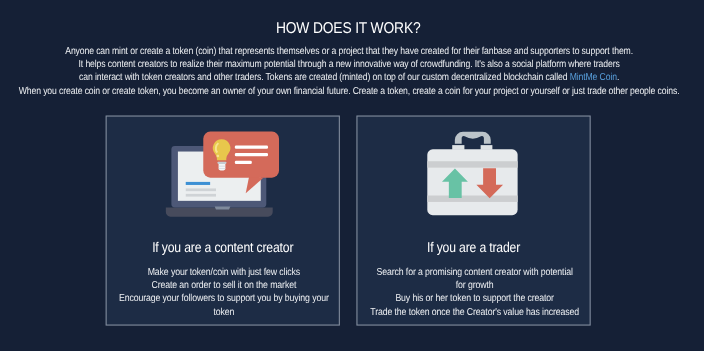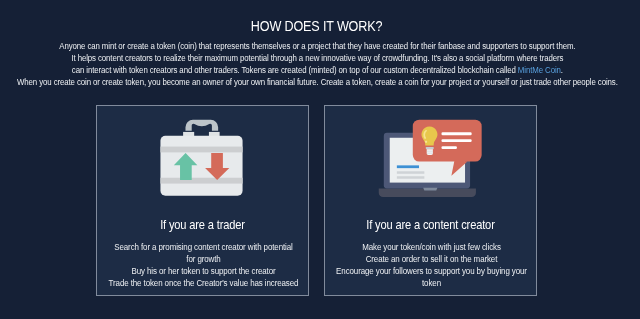--- a/index.html
+++ b/index.html
@@ -61,46 +61,20 @@
     <div>It helps content creators to realize their maximum potential through a new innovative way of crowdfunding. It's also a social platform where traders</div>
     <div><span>can interact with token creators and other traders. Tokens are created (minted) on top of our custom decentralized blockchain called </span><a href="#">MintMe Coin</a><span>.</span></div>
     <div>When you create coin or create token, you become an owner of your own financial future. Create a token, create a coin for your project or yourself or just trade other people coins.</div>
   </div>
 
   <div class="cards">
 
     <div class="card">
       <svg class="icon-wrap" viewBox="0 0 213 191">
 
-        <path d="M96.8 14.0 h18.0 a7.5 7.5 0 0 1 7.5 7.5 v3.4 h-6.3 v-5.3 a1.75 1.75 0 0 0 -2.7 -1.45 q-3.7 2.25 -7.5 2.25 q-3.8 0 -7.5 -2.25 a1.75 1.75 0 0 0 -2.7 1.45 v5.3 h-6.3 v-3.4 a7.5 7.5 0 0 1 7.5 -7.5 z" fill="#bcc4c9"></path>
-
-        <rect x="86.9" y="26.2" width="11.2" height="4.3" fill="#dfe3e5"></rect>
-        <rect x="113.0" y="26.2" width="10.8" height="4.3" fill="#dfe3e5"></rect>
-
-        <rect x="64" y="30.1" width="83" height="60.5" rx="5" fill="#e7eaec"></rect>
-
-        <rect x="64" y="41" width="83" height="5.9" fill="#ccced0"></rect>
-        <rect x="64" y="72.5" width="83" height="5.9" fill="#ccced0"></rect>
-
-        <path d="M89.4 47.6 L101.3 59.8 L95.6 59.8 L95.6 74.8 L83.8 74.8 L83.8 59.8 L77.5 59.8 Z" fill="#68c2a5"></path>
-
-        <path d="M115.3 47.4 L127.1 47.4 L127.1 62.7 L133.6 62.7 L121.3 74.9 L109.1 62.7 L115.3 62.7 Z" fill="#d46a59"></path>
-      </svg>
-      <div class="card-title">If you are a trader</div>
-      <div class="card-body">
-        <div>Search for a promising content creator with potential</div>
-        <div>for growth</div>
-        <div>Buy his or her token to support the creator</div>
-        <div>Trade the token once the Creator's value has increased</div>
-      </div>
-    </div>
-
-    <div class="card">
-      <svg class="icon-wrap" viewBox="0 0 213 191">
-
         <path d="M54.2 83.4 h98.2 v4.2 a4.3 4.3 0 0 1 -4.3 4.3 h-89.6 a4.3 4.3 0 0 1 -4.3 -4.3 z" fill="#474b5c"></path>
 
         <rect x="59.3" y="27" width="87.2" height="56.4" rx="3.2" fill="#4d5877"></rect>
 
         <rect x="65.3" y="32.1" width="76.1" height="45.3" fill="#eceff0"></rect>
 
         <path d="M99.1 82.7 h14.4 l-1.2 2.7 h-12 z" fill="#7f8a9b"></path>
 
         <rect x="72.5" y="60" width="22.4" height="2.8" fill="#3d90d4"></rect>
         <rect x="72.5" y="66" width="27.8" height="2.5" fill="#cfd3d6"></rect>
@@ -124,14 +98,40 @@
       </svg>
       <div class="card-title">If you are a content creator</div>
       <div class="card-body">
         <div>Make your token/coin with just few clicks</div>
         <div>Create an order to sell it on the market</div>
         <div>Encourage your followers to support you by buying your</div>
         <div>token</div>
       </div>
     </div>
 
+    <div class="card">
+      <svg class="icon-wrap" viewBox="0 0 213 191">
+
+        <path d="M96.8 14.0 h18.0 a7.5 7.5 0 0 1 7.5 7.5 v3.4 h-6.3 v-5.3 a1.75 1.75 0 0 0 -2.7 -1.45 q-3.7 2.25 -7.5 2.25 q-3.8 0 -7.5 -2.25 a1.75 1.75 0 0 0 -2.7 1.45 v5.3 h-6.3 v-3.4 a7.5 7.5 0 0 1 7.5 -7.5 z" fill="#bcc4c9"></path>
+
+        <rect x="86.9" y="26.2" width="11.2" height="4.3" fill="#dfe3e5"></rect>
+        <rect x="113.0" y="26.2" width="10.8" height="4.3" fill="#dfe3e5"></rect>
+
+        <rect x="64" y="30.1" width="83" height="60.5" rx="5" fill="#e7eaec"></rect>
+
+        <rect x="64" y="41" width="83" height="5.9" fill="#ccced0"></rect>
+        <rect x="64" y="72.5" width="83" height="5.9" fill="#ccced0"></rect>
+
+        <path d="M89.4 47.6 L101.3 59.8 L95.6 59.8 L95.6 74.8 L83.8 74.8 L83.8 59.8 L77.5 59.8 Z" fill="#68c2a5"></path>
+
+        <path d="M115.3 47.4 L127.1 47.4 L127.1 62.7 L133.6 62.7 L121.3 74.9 L109.1 62.7 L115.3 62.7 Z" fill="#d46a59"></path>
+      </svg>
+      <div class="card-title">If you are a trader</div>
+      <div class="card-body">
+        <div>Search for a promising content creator with potential</div>
+        <div>for growth</div>
+        <div>Buy his or her token to support the creator</div>
+        <div>Trade the token once the Creator's value has increased</div>
+      </div>
+    </div>
+
   </div>
 </div>
 
 </body></html>

